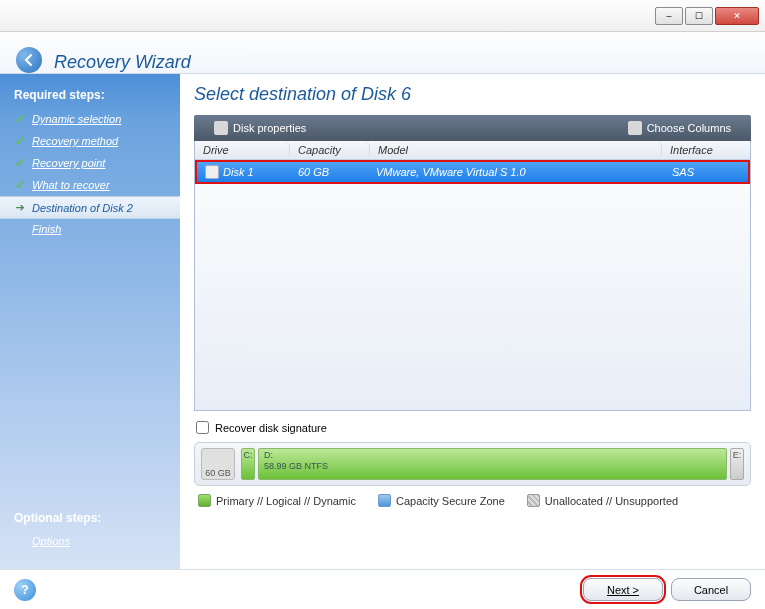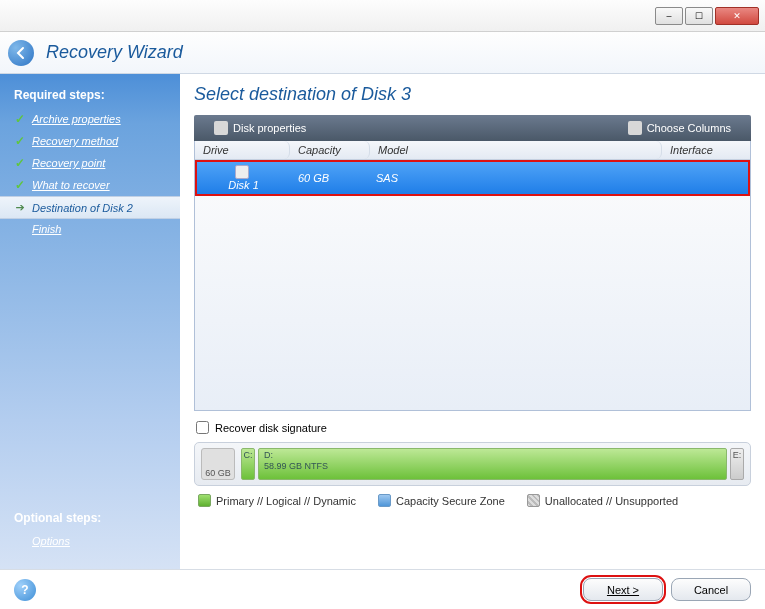--- a/index.html
+++ b/index.html
@@ -4,21 +4,21 @@
 <style>
 * { margin: 0; padding: 0; box-sizing: border-box; font-family: "Segoe UI", Tahoma, sans-serif; }
 body { background: #fff; width: 765px; height: 609px; overflow: hidden; }
 
 
 .titlebar { height: 32px; background: linear-gradient(to bottom, #fdfdfd, #f0f0f0); border-bottom: 1px solid #d0d0d0; display: flex; justify-content: flex-end; align-items: center; padding: 4px 6px; gap: 2px; }
 .win-btn { width: 28px; height: 18px; border: 1px solid #8a8a8a; border-radius: 2px; background: linear-gradient(to bottom, #f8f8f8, #e0e0e0); display: flex; align-items: center; justify-content: center; font-size: 9px; cursor: pointer; }
 .win-btn.close { background: linear-gradient(to bottom, #e98882, #d1493f); border-color: #a03027; color: #fff; width: 44px; }
 
 
-.header { height: 42px; background: linear-gradient(to bottom, #fefefe, #f2f6fb); display: flex; align-items: center; padding: 0 8px; border-bottom: 1px solid #cfd8e4; }
+.header { height: 42px; background: linear-gradient(to bottom, #fefefe, #f2f6fb); display: flex; align-items: flex-end; padding: 0 16px; border-bottom: 1px solid #cfd8e4; }
 .back-btn { width: 26px; height: 26px; border-radius: 50%; background: radial-gradient(circle at 30% 30%, #7fb8ea, #2d74c4); display: flex; align-items: center; justify-content: center; color: #fff; margin-right: 12px; cursor: pointer; }
 .header-title { font-size: 18px; color: #1a5a9c; font-style: italic; font-weight: 400; }
 
 
 .main { display: flex; height: 495px; }
 
 
 .sidebar { width: 180px; background: linear-gradient(to bottom, #4d8fd8 0%, #6ba3de 10%, #8fb8e6 40%, #b3cdef 70%, #d5e2f5 100%); padding: 8px 0; display: flex; flex-direction: column; }
 .side-heading { color: #fff; font-weight: bold; font-size: 12px; padding: 6px 14px; }
 .side-item { display: flex; align-items: center; padding: 4px 14px; font-size: 11px; }
@@ -41,21 +41,21 @@
 .tb-spacer { flex: 1; }
 
 
 .table-wrap { border: 1px solid #b0c0d8; border-top: none; background: linear-gradient(to bottom, #fdfdfd, #e8eef7); }
 .table-head { display: flex; background: linear-gradient(to bottom, #f5f7fb, #e4eaf3); border-bottom: 1px solid #c5d0e0; font-size: 11px; font-style: italic; color: #333; }
 .th { padding: 3px 8px; border-right: 1px solid #d5dde8; border-radius: 6px; }
 .th.drive { width: 95px; } .th.cap { width: 80px; } .th.model { flex: 1; } .th.iface { width: 88px; border-right: none; }
 .table-body { height: 250px; overflow: auto; }
 .row { display: flex; font-size: 11px; font-style: italic; background: linear-gradient(to bottom, #4fa3f7, #1f7ee8); color: #fff; border: 2px solid #d11; }
 .td { padding: 3px 8px; display: flex; align-items: center; }
-.td.drive { width: 93px; flex-direction: column; } .td.cap { width: 78px; } .td.model { flex: 1; } .td.iface { width: 84px; text-align: right; }
+.td.drive { width: 93px; } .td.cap { width: 78px; } .td.model { flex: 1; } .td.iface { width: 84px; text-align: right; }
 .disk-icon { width: 14px; height: 14px; background: #eee; border: 1px solid #aac; border-radius: 2px; margin-right: 4px; }
 
 
 .recover-row { display: flex; align-items: center; padding: 10px 2px 8px 2px; font-size: 11px; }
 .recover-row input { margin-right: 6px; }
 
 
 .diskbar { border: 1px solid #c8d0dc; border-radius: 5px; background: linear-gradient(to bottom, #f4f6f9, #e7ebf1); padding: 5px 6px; display: flex; align-items: center; height: 44px; }
 .disk-cap-icon { width: 34px; height: 32px; background: #e0e0e0; border: 1px solid #bbb; border-radius: 3px; display: flex; flex-direction: column; align-items: center; justify-content: flex-end; font-size: 9px; color: #555; margin-right: 6px; padding-bottom: 1px; }
 .part-c { width: 14px; height: 32px; background: linear-gradient(to bottom, #bde896, #6dc13a); border: 1px solid #8ab86c; border-radius: 2px; margin-right: 3px; display: flex; flex-direction: column; justify-content: flex-start; align-items: center; font-size: 9px; color: #355; padding-top: 1px; }
@@ -95,21 +95,21 @@
   <div class="header-title">Recovery Wizard</div>
 </div>
 
 <div class="main">
 
   <div class="sidebar">
     <div class="side-heading">Required steps:</div>
 
     <div class="side-item">
       <span class="check">✓</span>
-      <span class="side-link">Archive properties</span>
+      <span class="side-link">Dynamic selection</span>
     </div>
     <div class="side-item">
       <span class="check">✓</span>
       <span class="side-link">Recovery method</span>
     </div>
     <div class="side-item">
       <span class="check">✓</span>
       <span class="side-link">Recovery point</span>
     </div>
     <div class="side-item">
@@ -129,21 +129,21 @@
 
     <div class="side-heading">Optional steps:</div>
     <div class="side-item">
       <span class="blank"></span>
       <span class="side-link">Options</span>
     </div>
     <div style="height:10px"></div>
   </div>
 
   <div class="content">
-    <div class="content-title">Select destination of Disk 3</div>
+    <div class="content-title">Select destination of Disk 6</div>
 
     <div class="toolbar">
       <div class="tb-btn">
         <span class="tb-icon"></span>
         <span>Disk properties</span>
       </div>
       <div class="tb-spacer"></div>
       <div class="tb-btn">
         <span class="tb-icon"></span>
         <span>Choose Columns</span>
@@ -157,20 +157,21 @@
         <div class="th model">Model</div>
         <div class="th iface">Interface</div>
       </div>
       <div class="table-body">
         <div class="row">
           <div class="td drive">
             <span class="disk-icon"></span>
             <span>Disk 1</span>
           </div>
           <div class="td cap">60 GB</div>
+          <div class="td model">VMware, VMware Virtual S 1.0</div>
           <div class="td iface">SAS</div>
         </div>
       </div>
     </div>
 
     <div class="recover-row">
       <input type="checkbox" style="">
       <span>Recover disk signature</span>
     </div>
 

